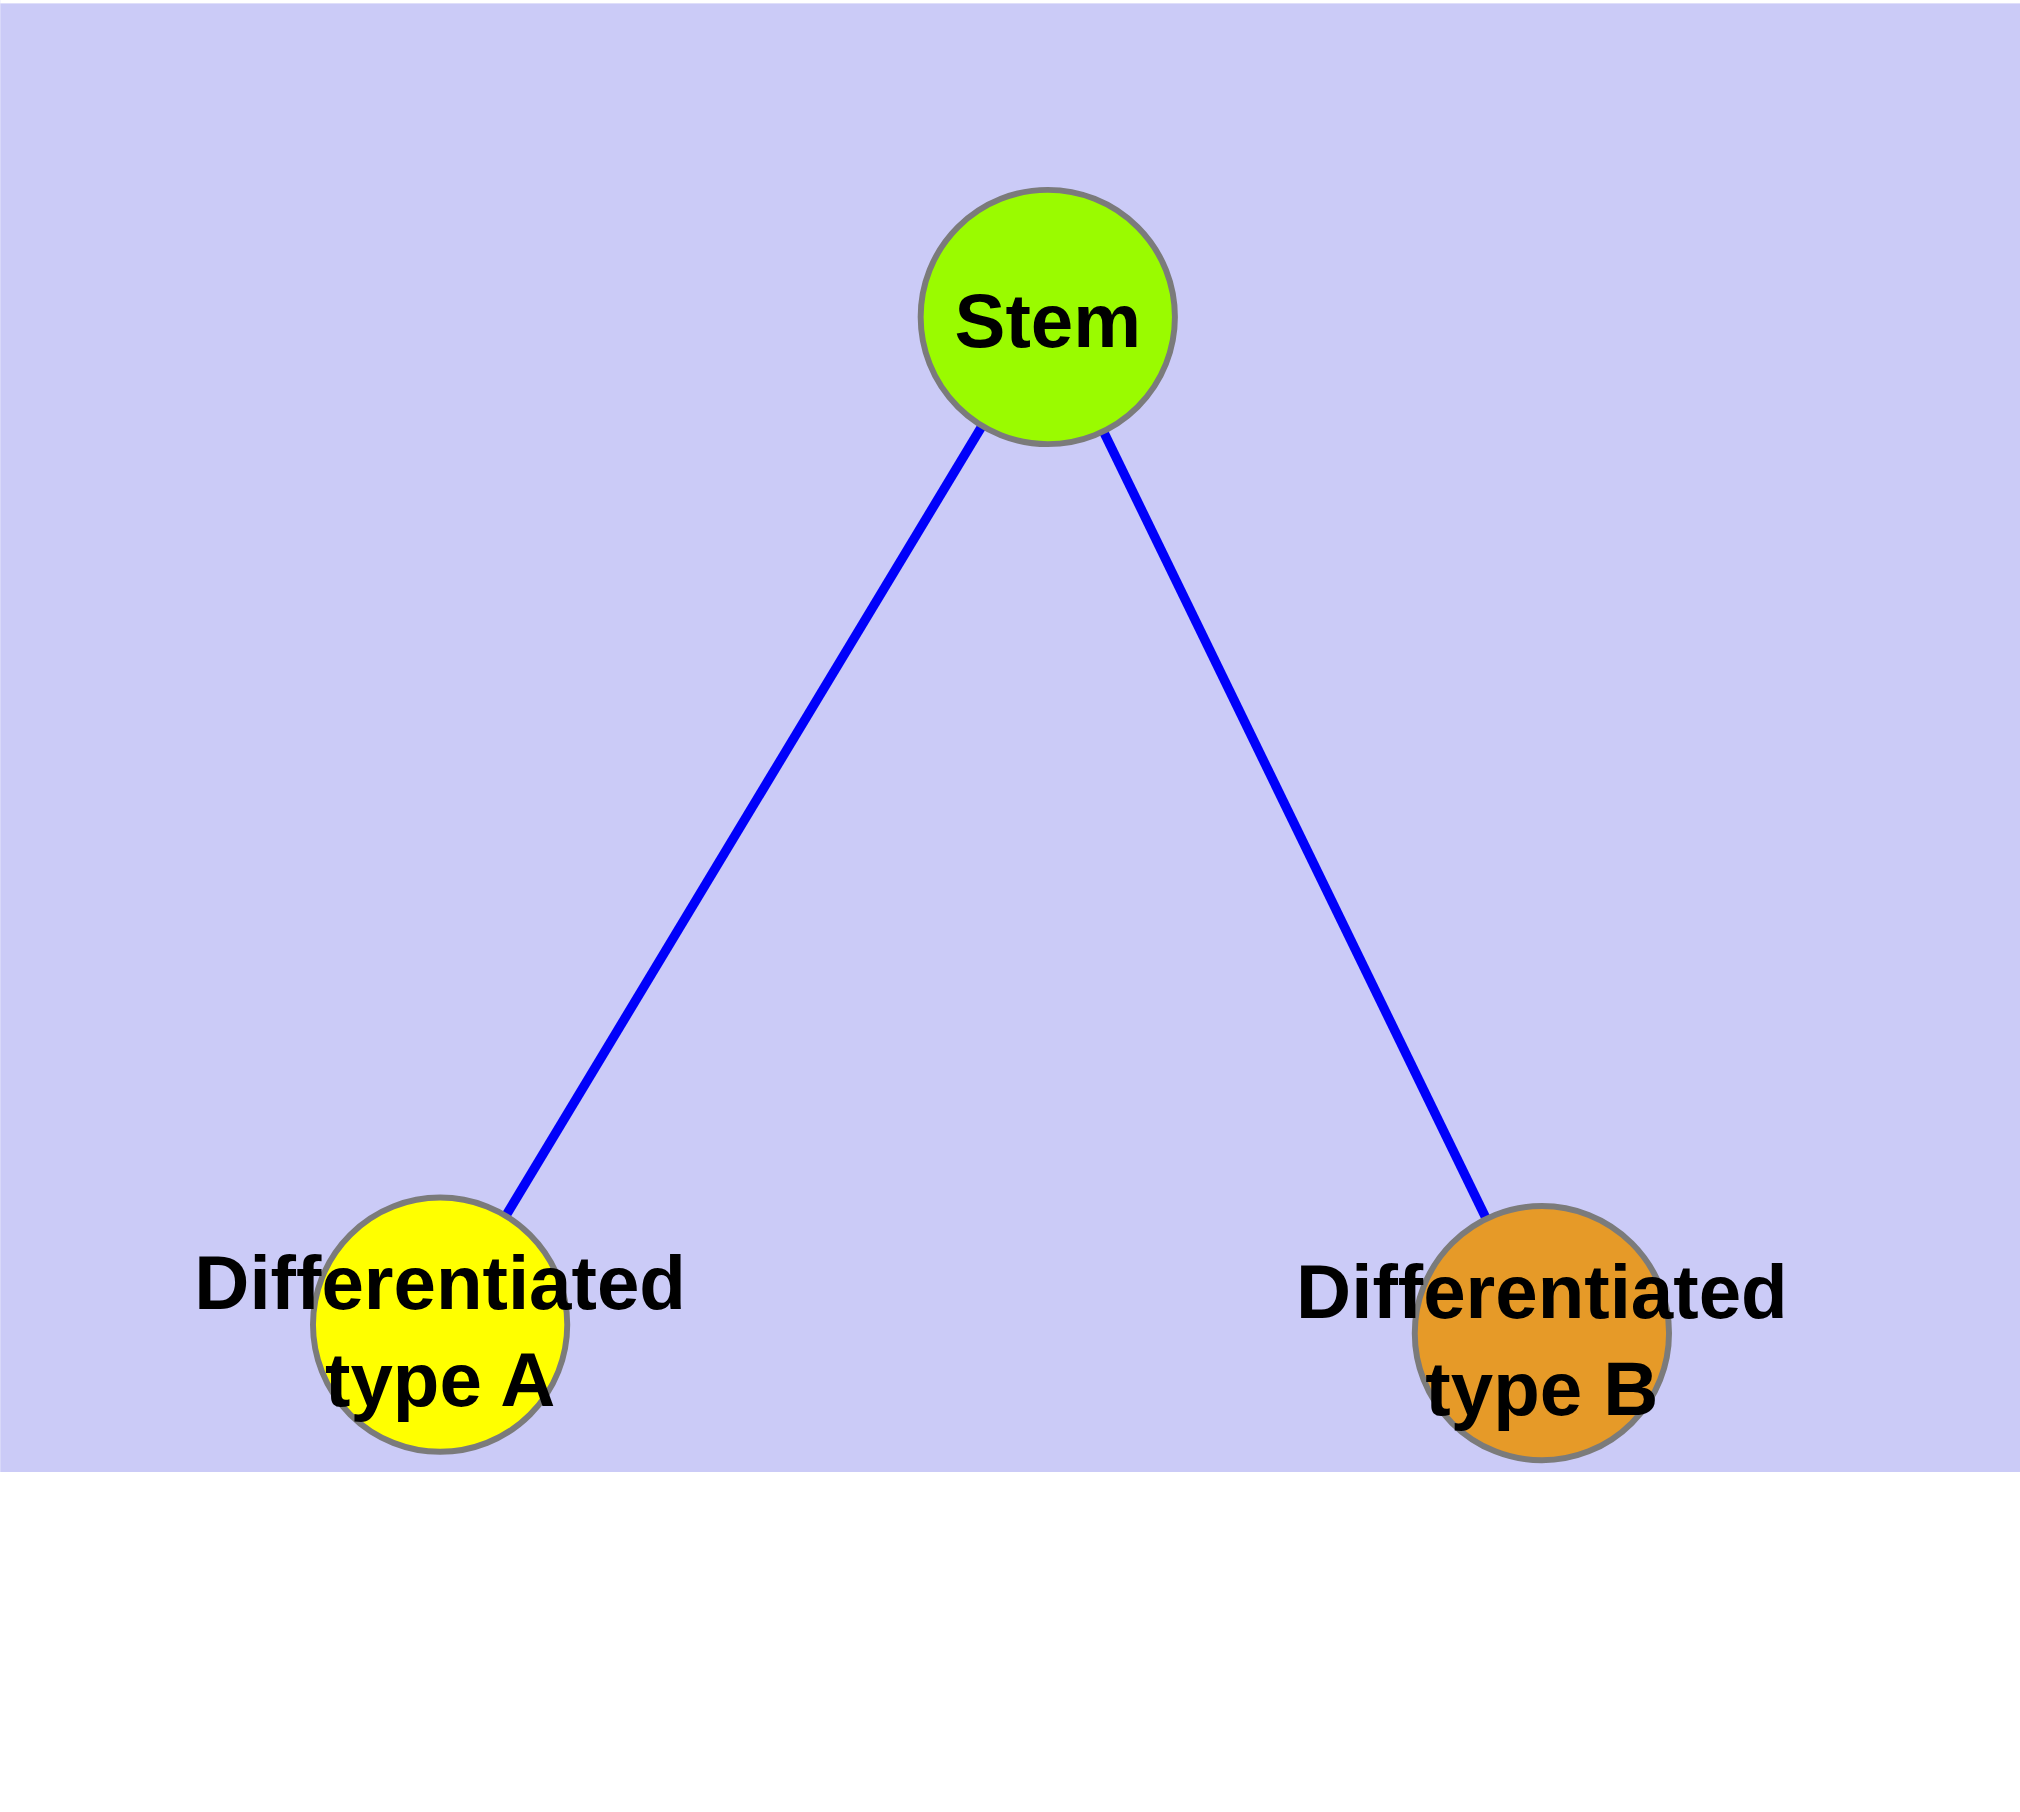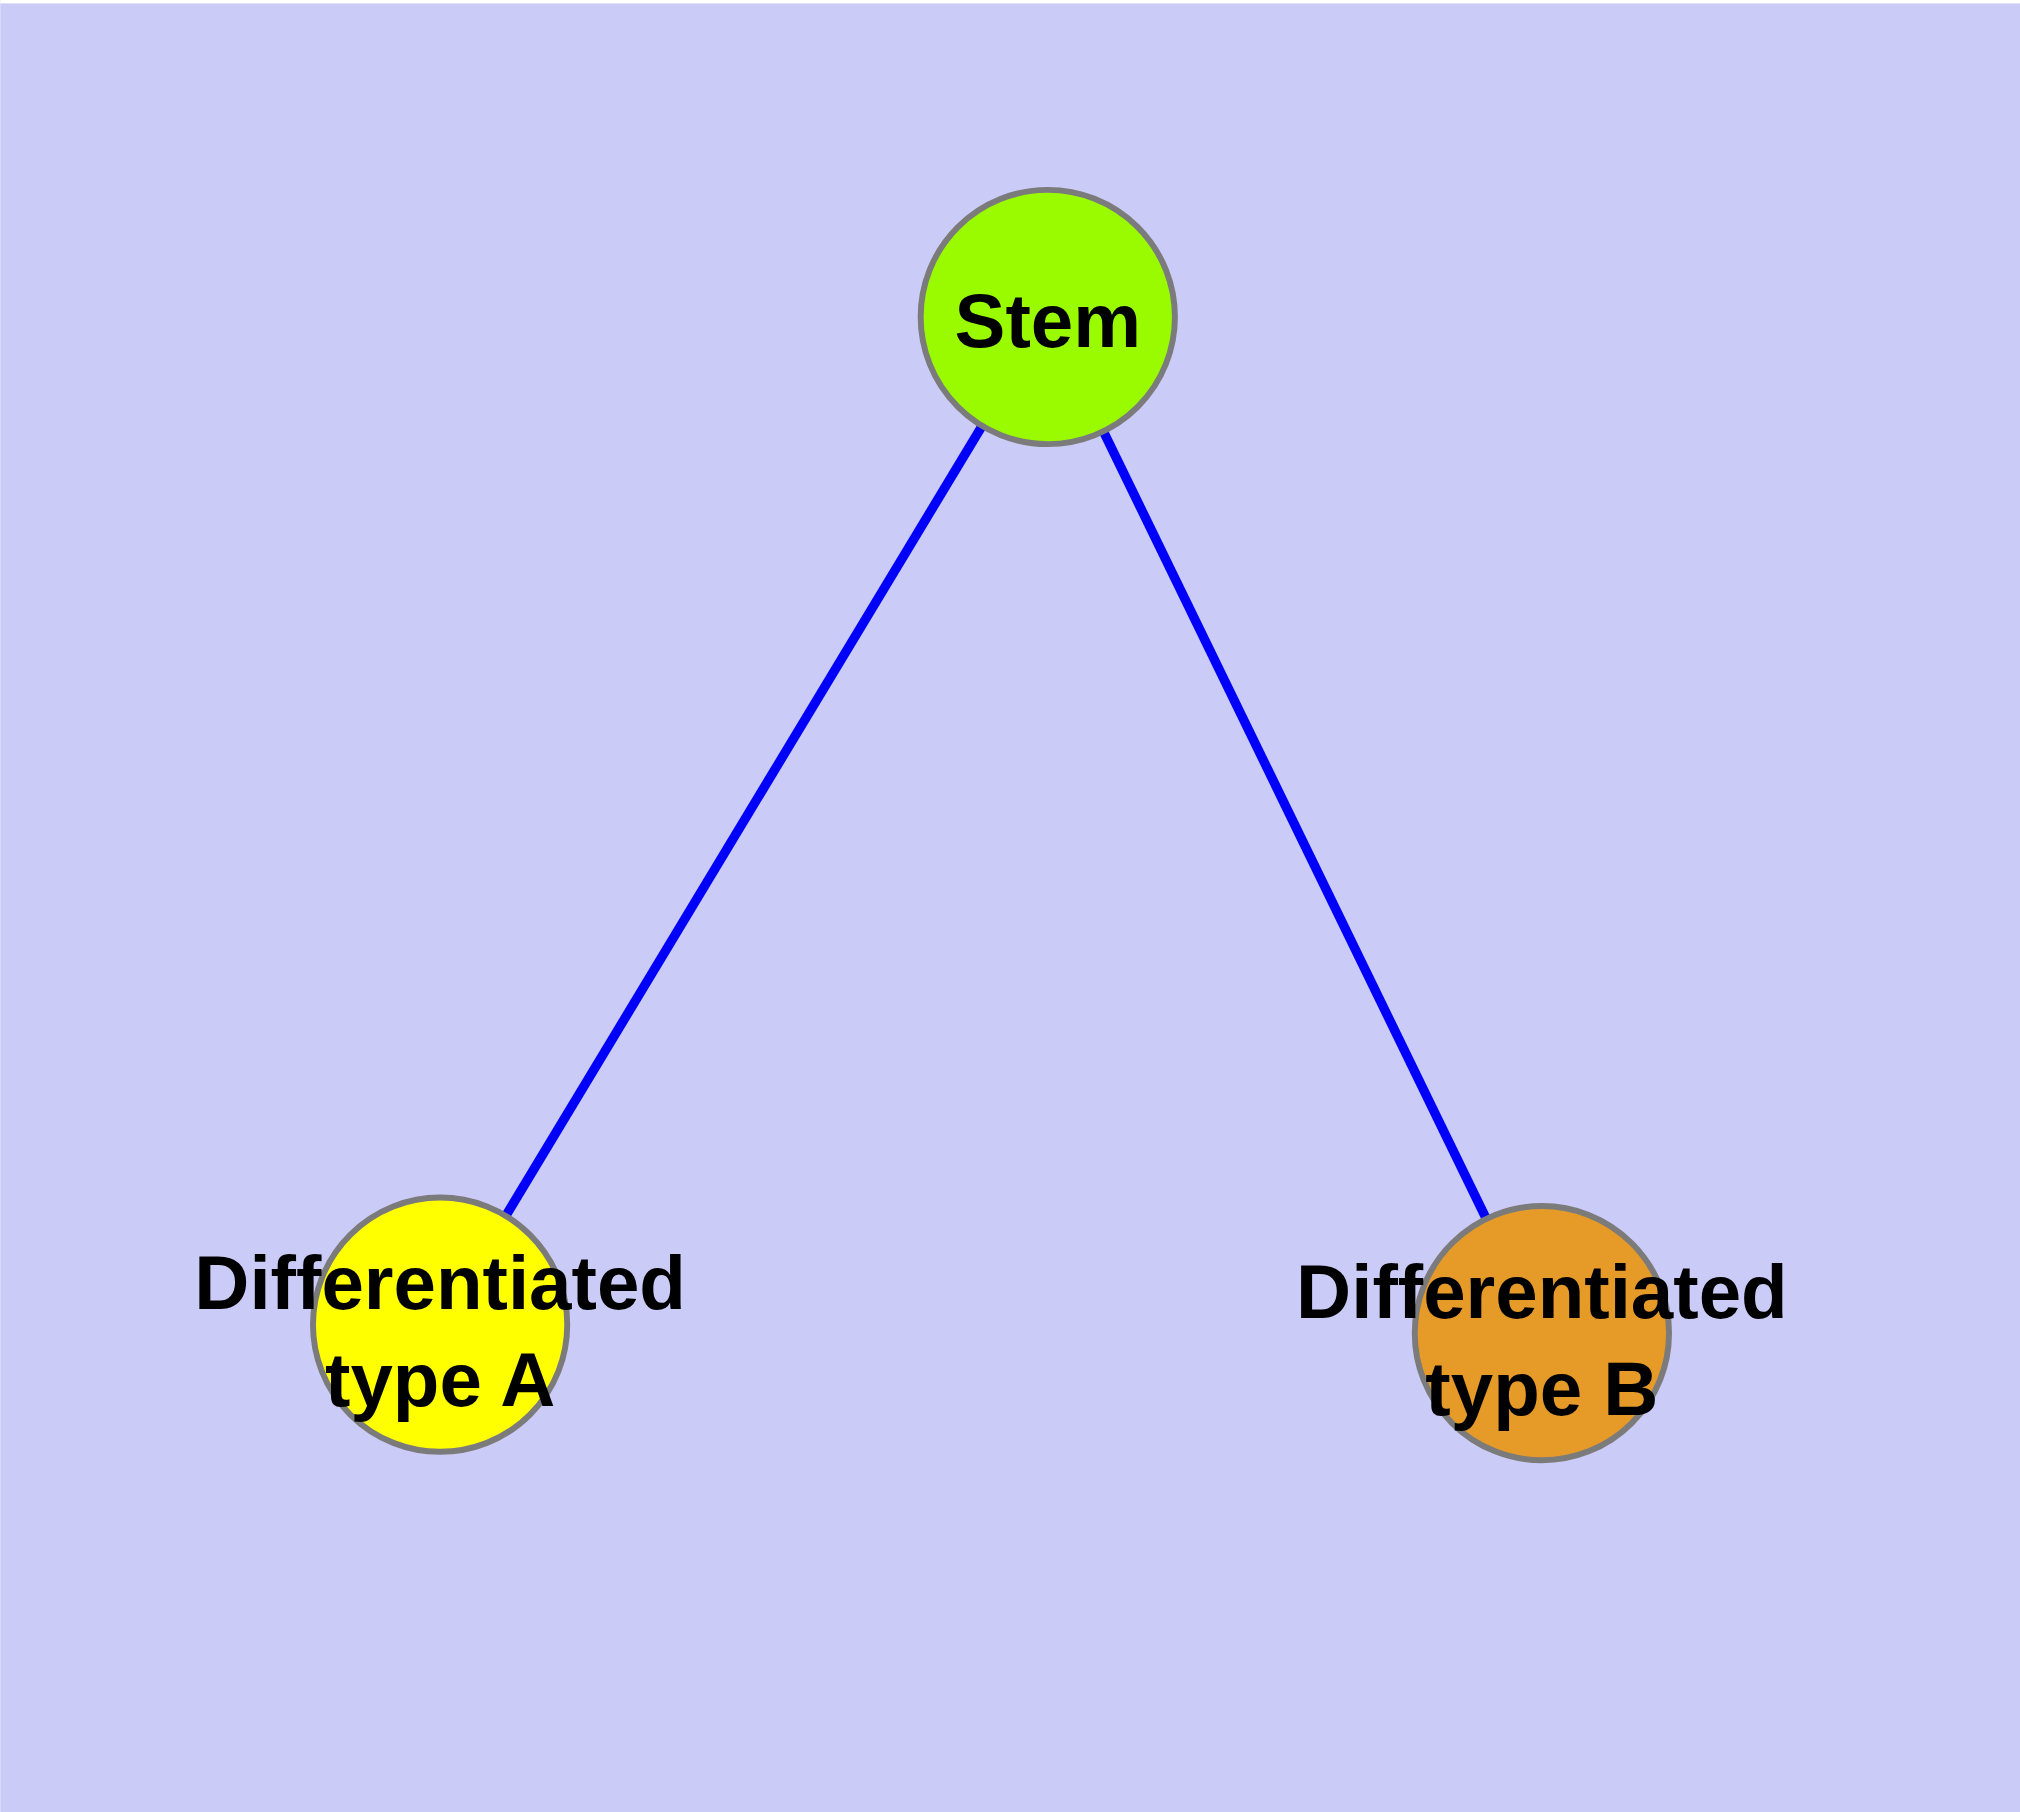--- a/index.html
+++ b/index.html
@@ -4,21 +4,21 @@
 <style>
   html, body {
     margin: 0;
     padding: 0;
     background: #ffffff;
     font-family: "Liberation Sans", sans-serif;
   }
   .canvas-wrap {
     position: relative;
     width: 2021px;
-    height: 1812px;
+    height: 1472px;
     overflow: hidden;
   }
   svg.graph {
     display: block;
     width: 2021px;
     height: 1812px;
   }
   .edge {
     stroke-width: 11;
     fill: none;

